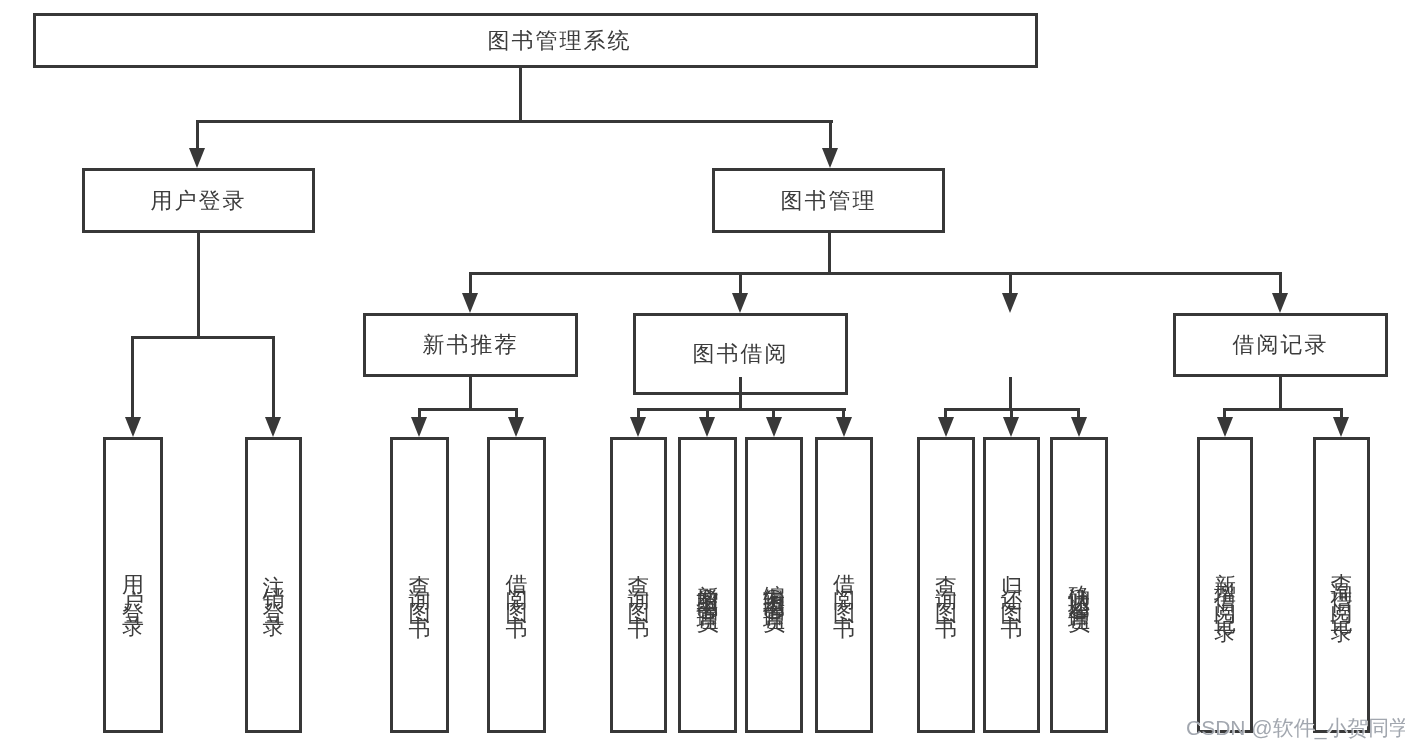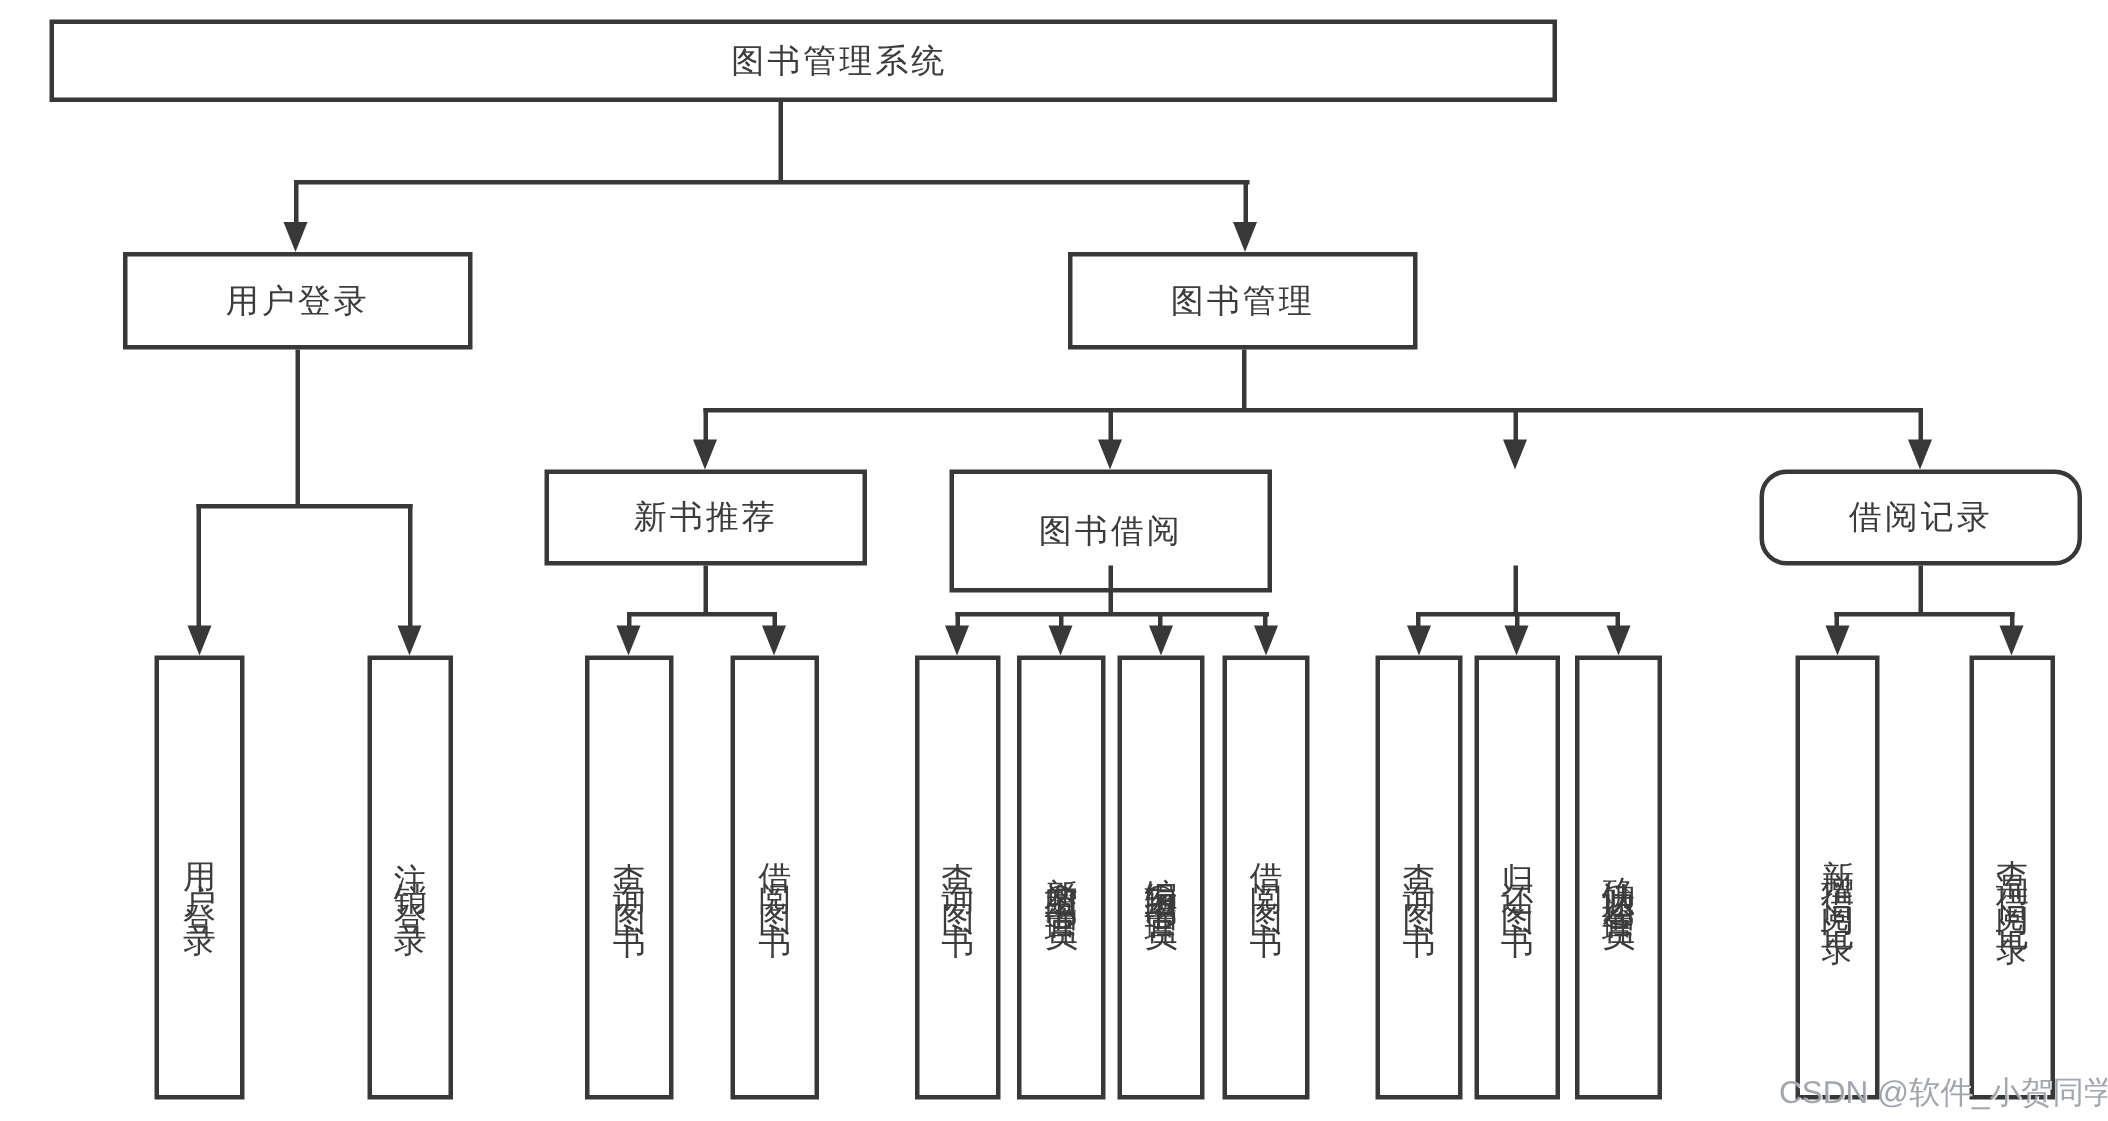--- a/index.html
+++ b/index.html
@@ -53,21 +53,21 @@
 
   <div class="node" style="left:363px; top:313px; width:215px; height:64px;">
     <span>新书推荐</span>
   </div>
 
   <div class="node" style="left:633px; top:313px; width:215px; height:82px;">
     <span>图书借阅</span>
   </div>
 
 
-  <div class="node" style="left:1173px; top:313px; width:215px; height:64px;border-radius:18px;">
+  <div class="node" style="left:1173px; top:313px; width:215px; height:64px;">
     <span>借阅记录</span>
   </div>
 
   <div class="node leaf" style="left:103px; top:437px; width:60px; height:296px;">
     <span class="vtext">用户登录</span>
   </div>
 
   <div class="node leaf" style="left:245px; top:437px; width:57px; height:296px;">
     <span class="vtext">注销登录</span>
   </div>

